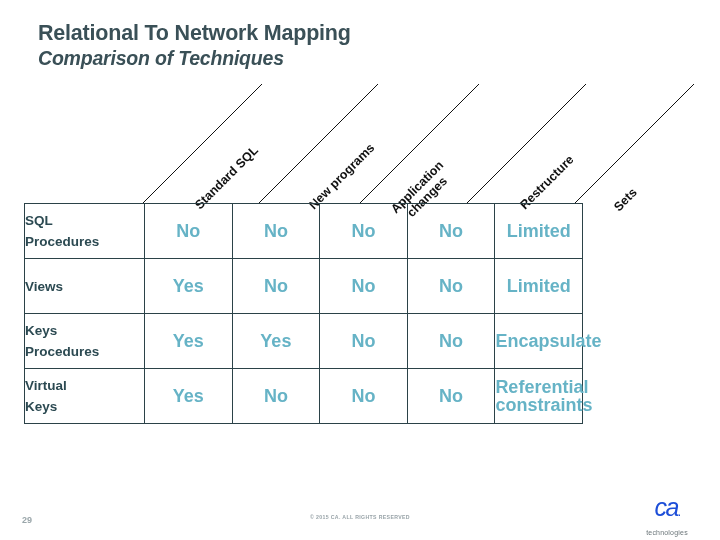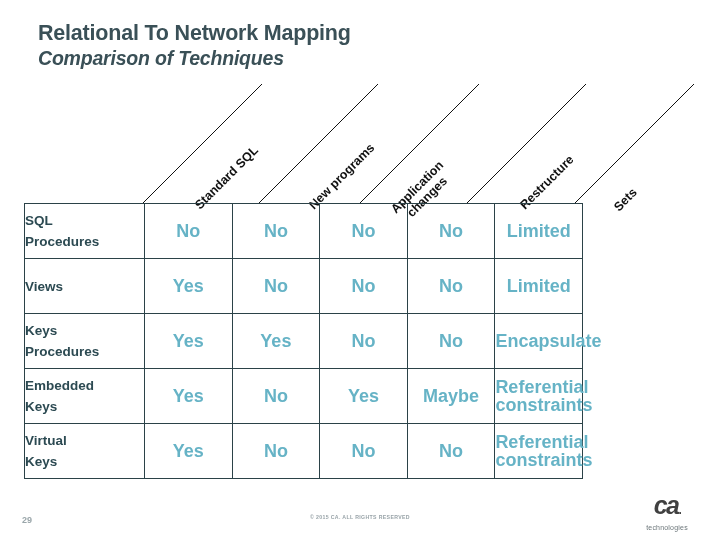--- a/index.html
+++ b/index.html
@@ -134,25 +134,25 @@
   #ca-logo {
     position: absolute;
     right: 18px;
     top: 492px;
     width: 70px;
     text-align: center;
     color: #5e6a70;
   }
   #ca-logo .mark {
     font-size: 25px;
-    font-weight: bold;
+    font-weight: normal;
     font-style: italic;
     letter-spacing: -1.5px;
-    line-height: 26px;
-    color: #404040;
+    line-height: 31px;
+    color: #1d4ed8;
   }
   #ca-logo .mark .dot { font-size: 12px; font-style: normal; }
   #ca-logo .sub {
     font-size: 7px;
     letter-spacing: 0.2px;
     line-height: 10px;
     color: #6b7579;
   }
 </style>
 </head>
@@ -224,31 +224,20 @@
         <div>Keys</div>
         <div>Procedures</div>
       </td>
       <td class="cell">Yes</td>
       <td class="cell">Yes</td>
       <td class="cell">No</td>
       <td class="cell">No</td>
       <td class="cell wide">Encapsulate</td>
     </tr>
 
-    <tr class="r4">
-      <td class="row-label">
-        <div>Embedded</div>
-        <div>Keys</div>
-      </td>
-      <td class="cell">Yes</td>
-      <td class="cell">No</td>
-      <td class="cell">Yes</td>
-      <td class="cell">Maybe</td>
-      <td class="cell wide">Referential<br>constraints</td>
-    </tr>
 
     <tr class="r5">
       <td class="row-label">
         <div>Virtual</div>
         <div>Keys</div>
       </td>
       <td class="cell">Yes</td>
       <td class="cell">No</td>
       <td class="cell">No</td>
       <td class="cell">No</td>

